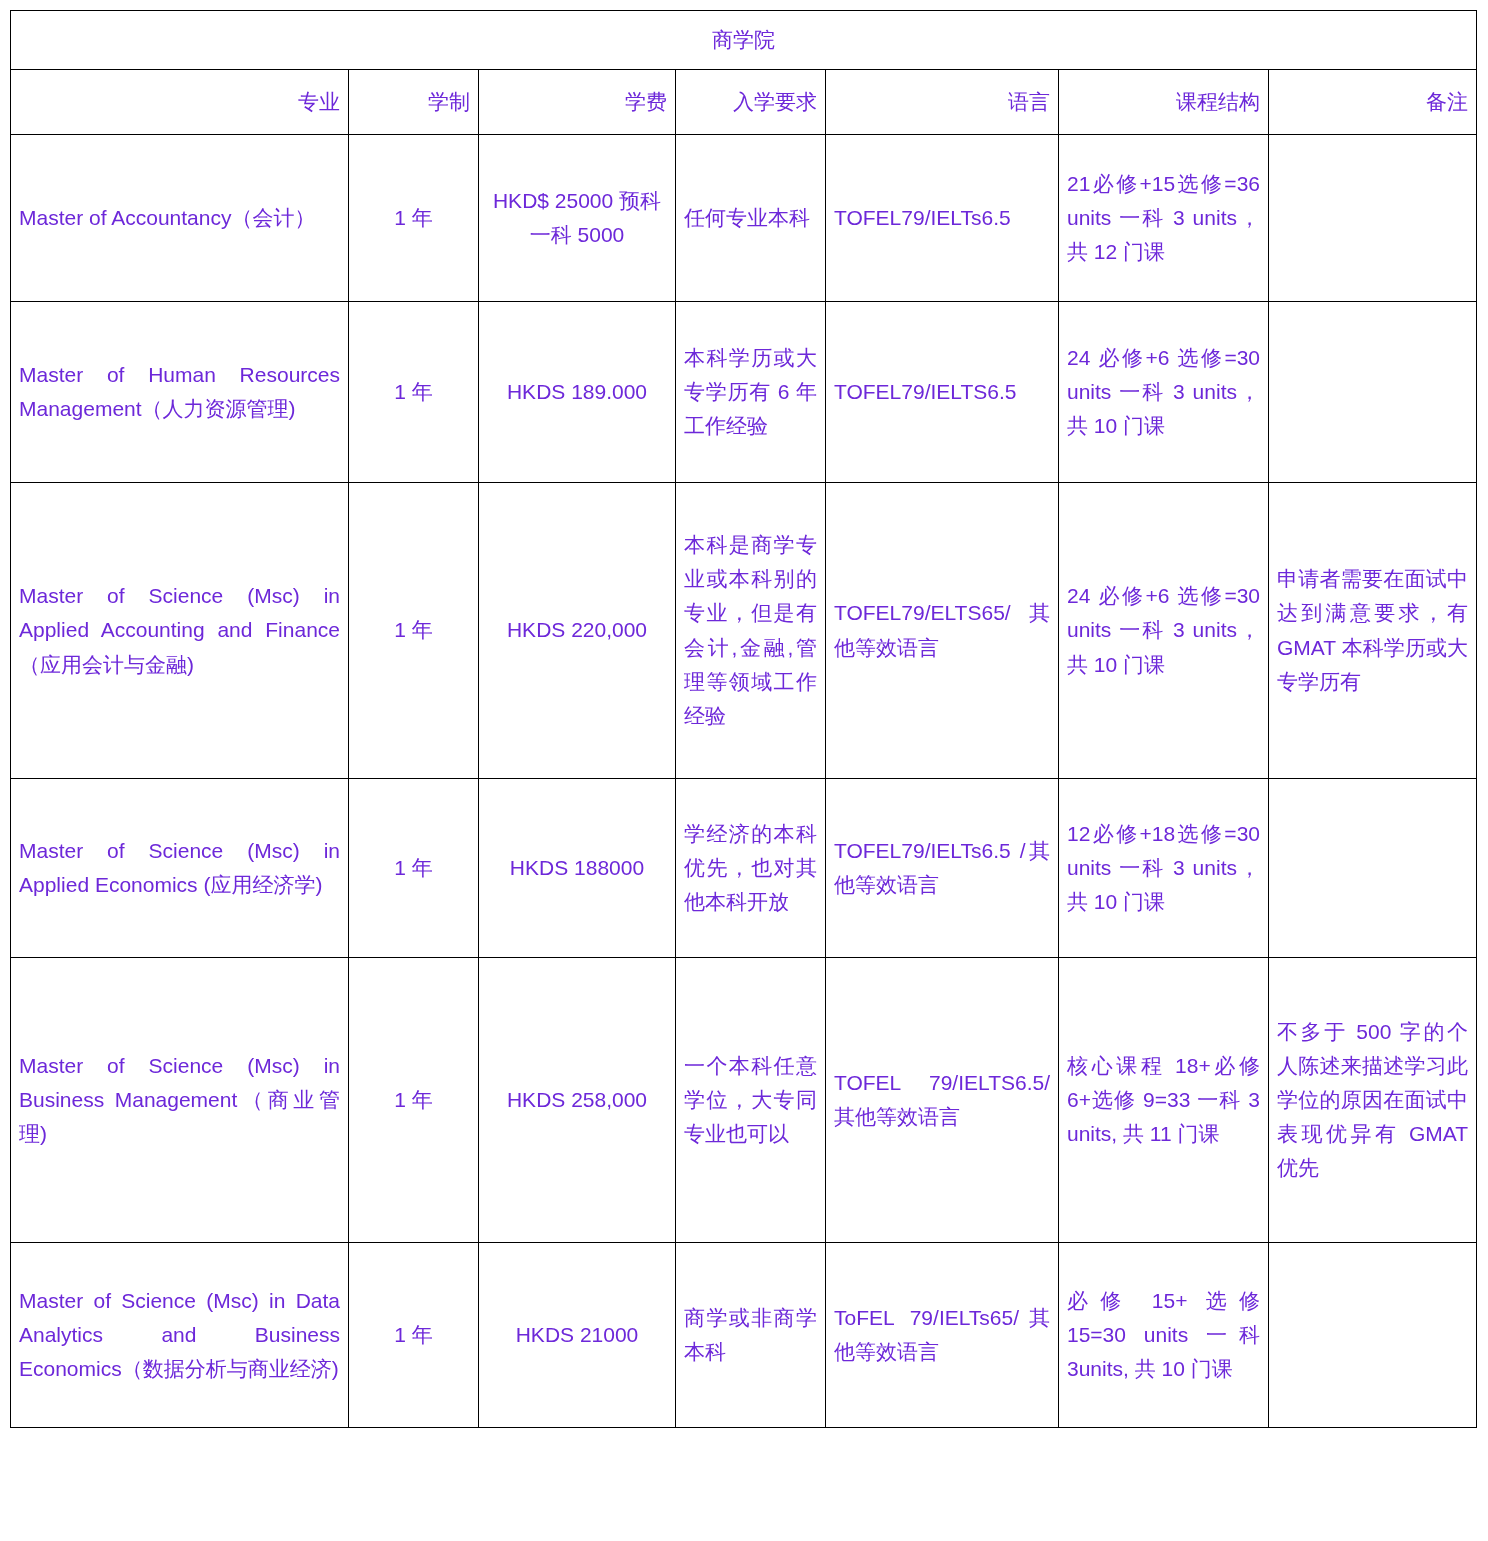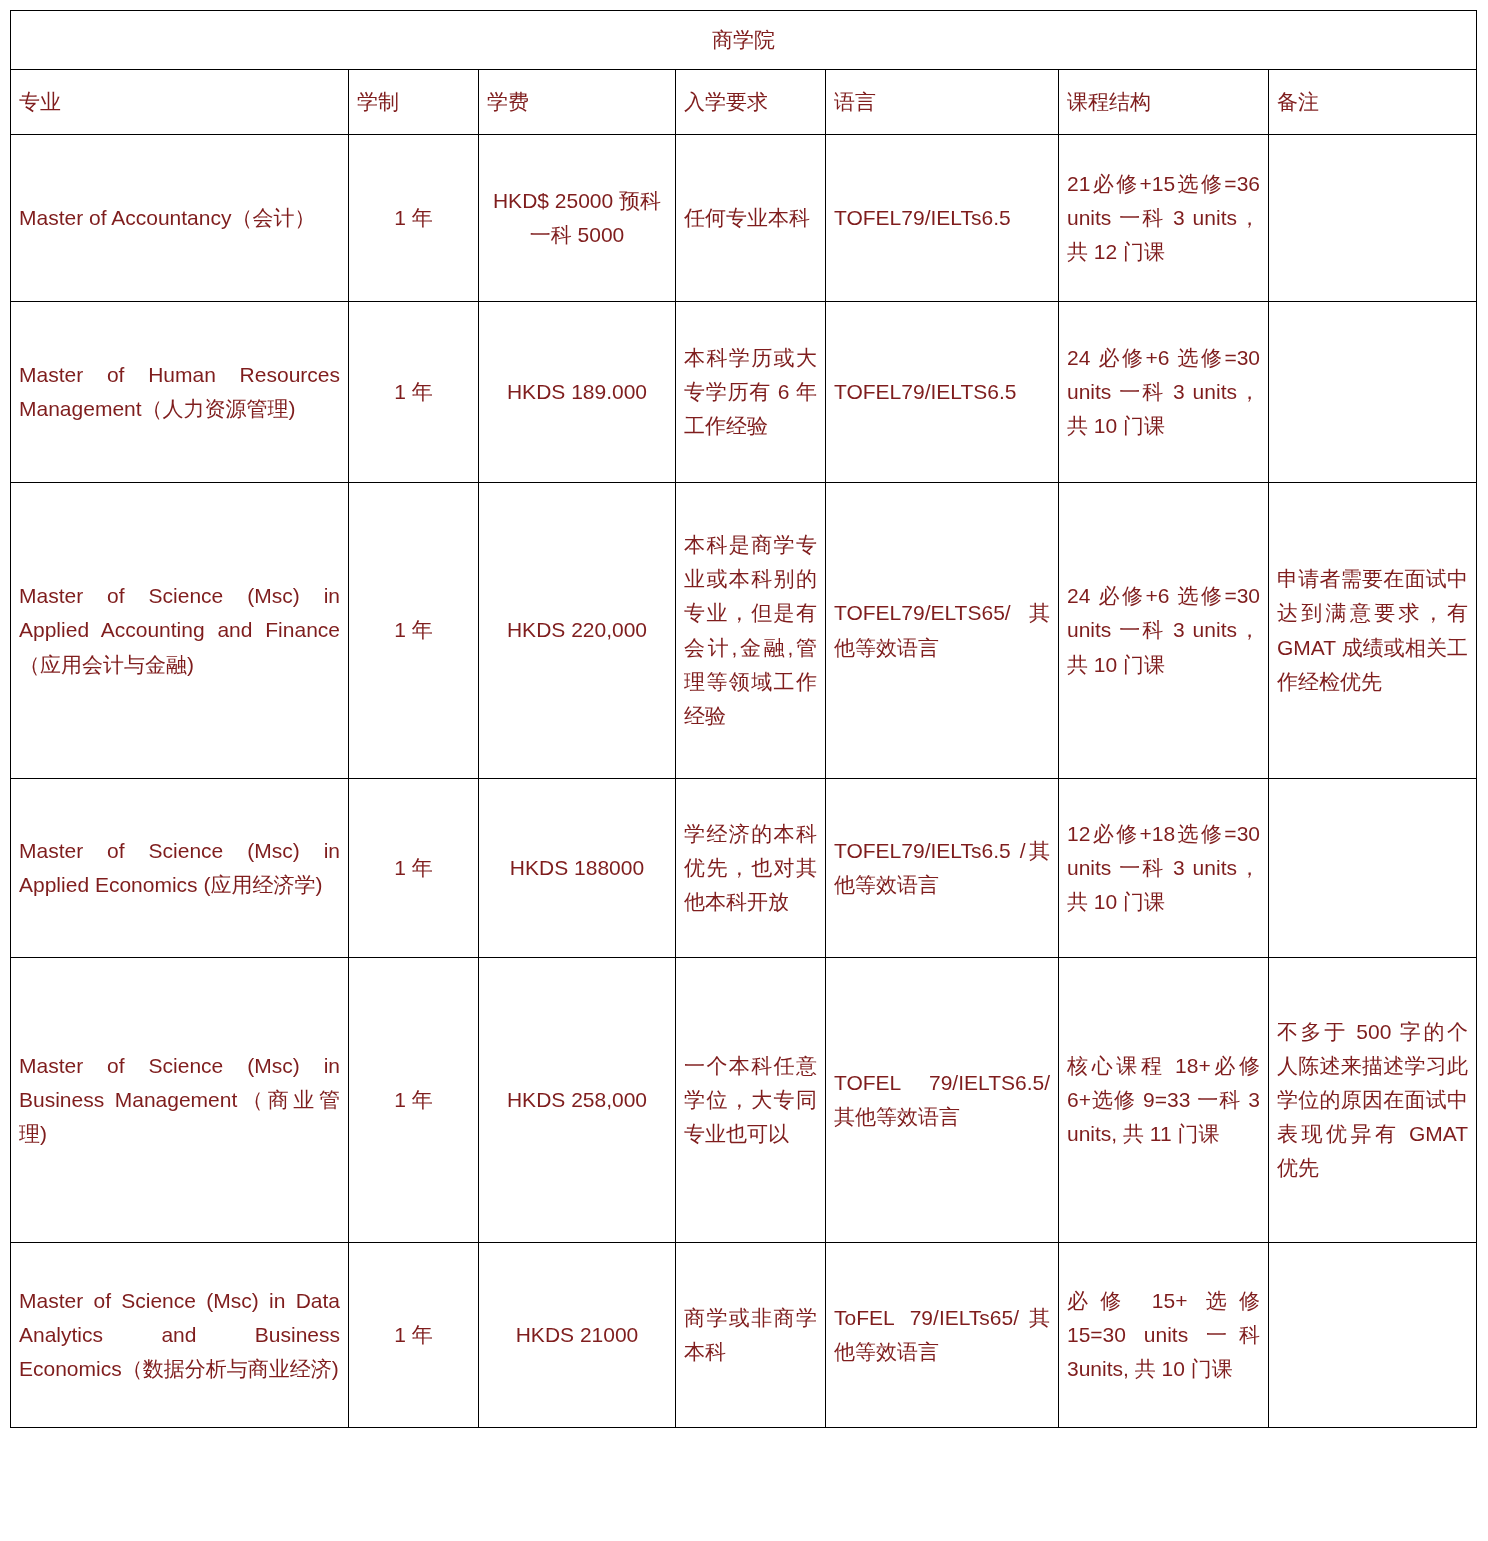--- a/index.html
+++ b/index.html
@@ -30,35 +30,35 @@
   }
 
   table.program-table td,
   table.program-table th {
     border: 1px solid #000000;
     vertical-align: middle;
     padding: 6px 8px;
     font-weight: normal;
     font-size: 21px;
     line-height: 1.62;
-    color: #7f1d1d;
+    color: #6d28d9;
   }
 
   
   .title-cell {
     text-align: center;
     font-weight: bold;
     font-size: 23px;
     height: 46px;
     padding: 8px 8px;
   }
 
   
   .head-cell {
-    text-align: left;
+    text-align: right;
     font-weight: bold;
     font-size: 23px;
     height: 52px;
     padding: 10px 6px;
   }
 
   
   col.c-major   { width: 338px; }
   col.c-length  { width: 130px; }
   col.c-fee     { width: 197px; }
@@ -164,21 +164,21 @@
         <td class="cell-note"></td>
       </tr>
 
       <tr class="r2">
         <td class="cell-major">Master of Science (Msc) in Applied Accounting and Finance （应用会计与金融)</td>
         <td class="cell-center">1 年</td>
         <td class="cell-center">HKDS 220,000</td>
         <td class="cell-req">本科是商学专业或本科别的专业，但是有会计,金融,管理等领域工作经验</td>
         <td class="cell-lang">TOFEL79/ELTS65/其他等效语言</td>
         <td class="cell-struct">24 必修+6 选修=30 units 一科 3 units，共 10 门课</td>
-        <td class="cell-note">申请者需要在面试中达到满意要求，有 GMAT 成绩或相关工作经检优先</td>
+        <td class="cell-note">申请者需要在面试中达到满意要求，有 GMAT 本科学历或大专学历有</td>
       </tr>
 
       <tr class="r3">
         <td class="cell-major">Master of Science (Msc) in Applied Economics (应用经济学)</td>
         <td class="cell-center">1 年</td>
         <td class="cell-center">HKDS 188000</td>
         <td class="cell-req">学经济的本科优先，也对其他本科开放</td>
         <td class="cell-lang">TOFEL79/IELTs6.5 /其他等效语言</td>
         <td class="cell-struct">12必修+18选修=30 units 一科 3 units，共 10 门课</td>
         <td class="cell-note"></td>

